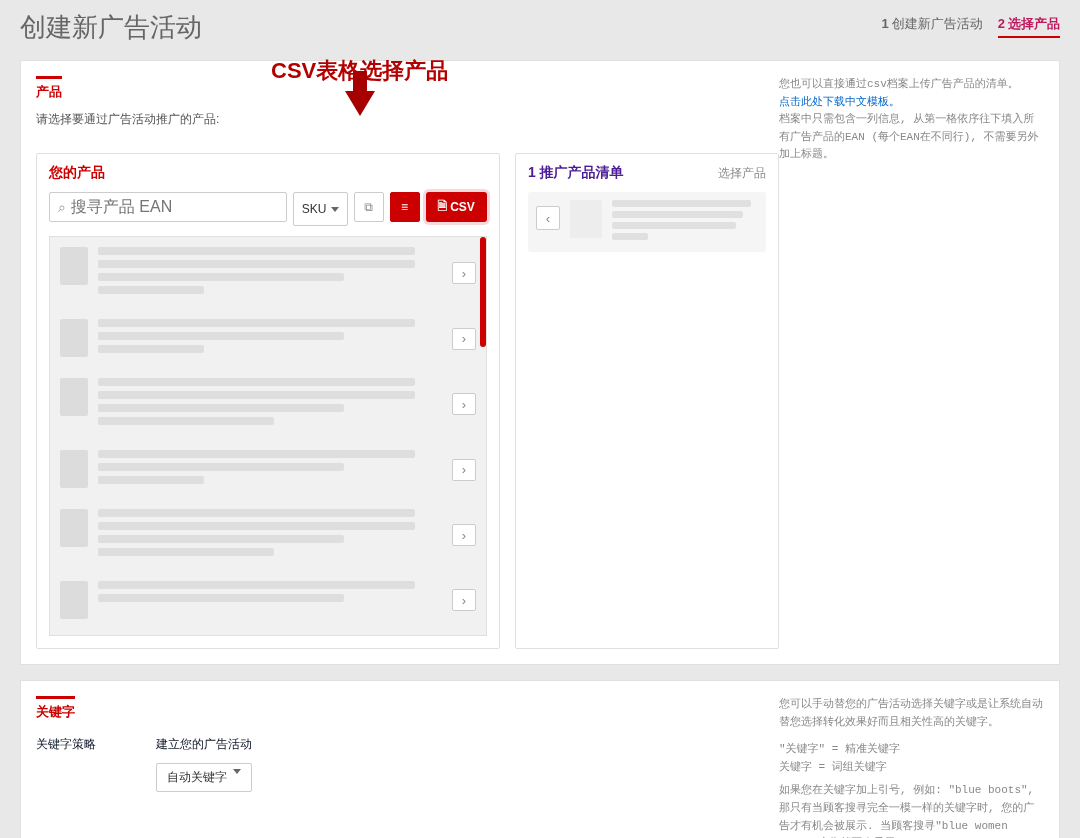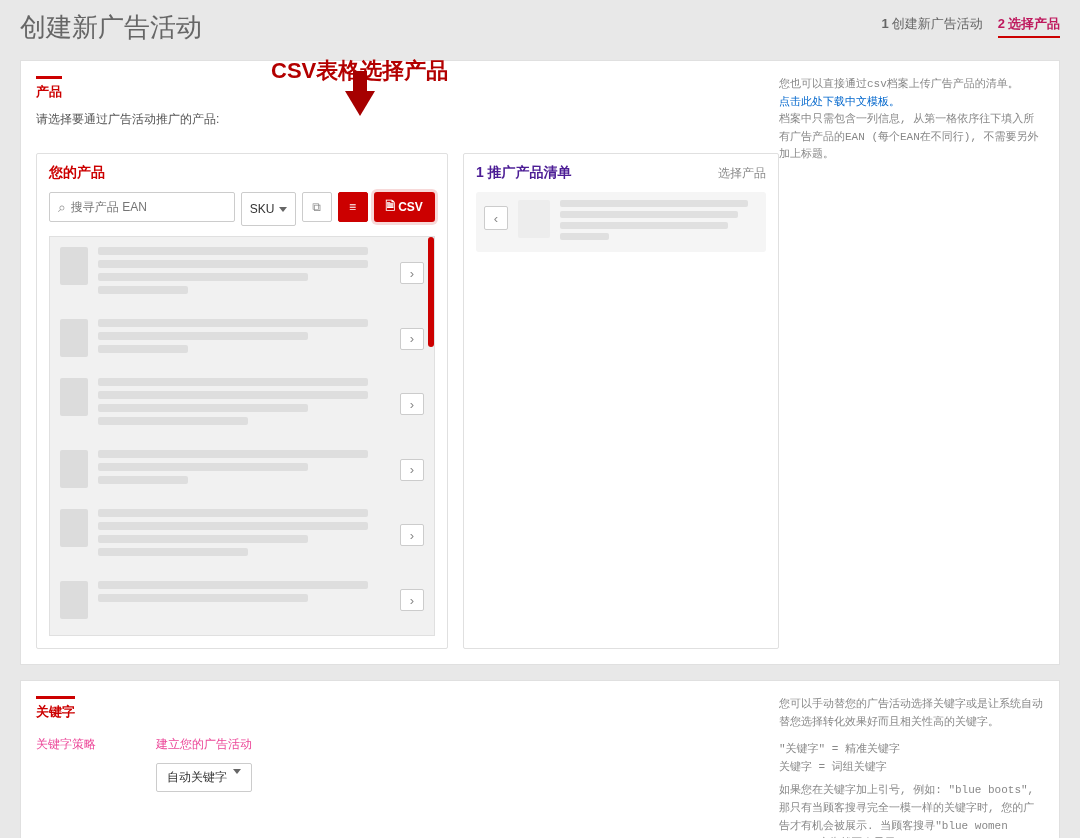--- a/index.html
+++ b/index.html
@@ -143,21 +143,21 @@
       border: 1px solid #ccc;
       border-radius: 2px;
       padding: 0 8px;
       height: 30px;
     }
     .search-icon { color: #999; font-size: 14px; margin-right: 5px; }
     .search-input {
       border: none;
       outline: none;
       flex: 1;
-      font-size: 12px;
+      font-size: 16px;
     }
     .sku-select {
       display: flex; align-items: center;
       height: 30px;
       border: 1px solid #ccc;
       border-radius: 2px;
       padding: 16px 8px;
       font-size: 12px;
       color: #333;
       cursor: pointer;
@@ -303,21 +303,21 @@
     }
 
     .keyword-body {
       display: flex;
       gap: 60px;
       padding-top: 5px;
     }
     .kw-col { }
     .kw-label {
       font-size: 12px;
-      color: #ec4899;
+      color: #0f172a;
       margin-bottom: 10px;
     }
     .kw-select {
       display: inline-flex;
       align-items: flex-start;
       gap: 6px;
       border: 1px solid #ccc;
       border-radius: 2px;
       padding: 5px 10px;
       font-size: 12px;

